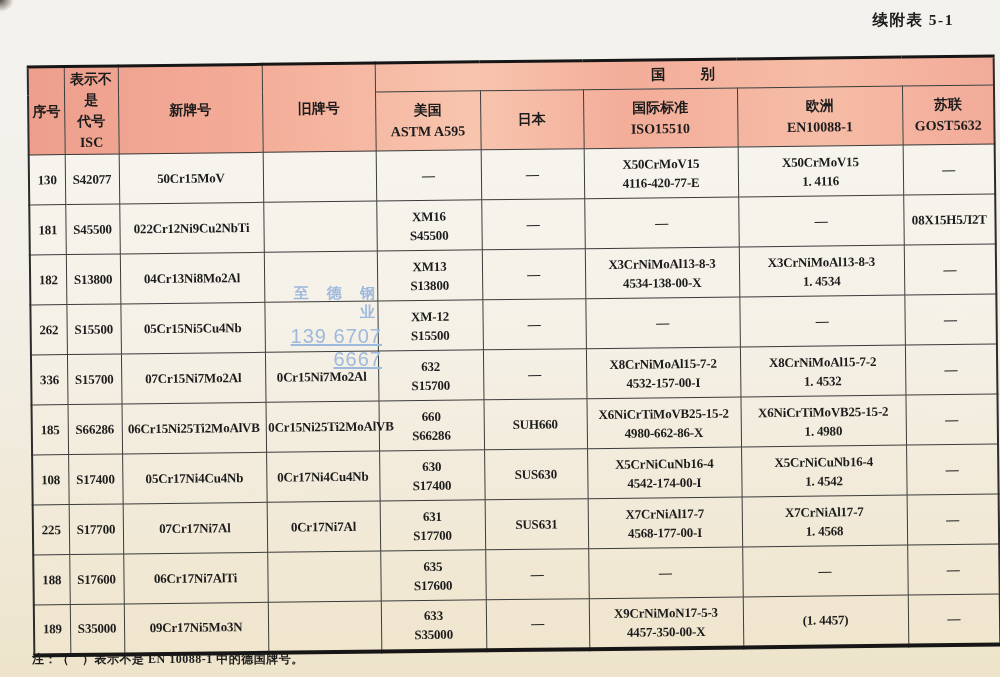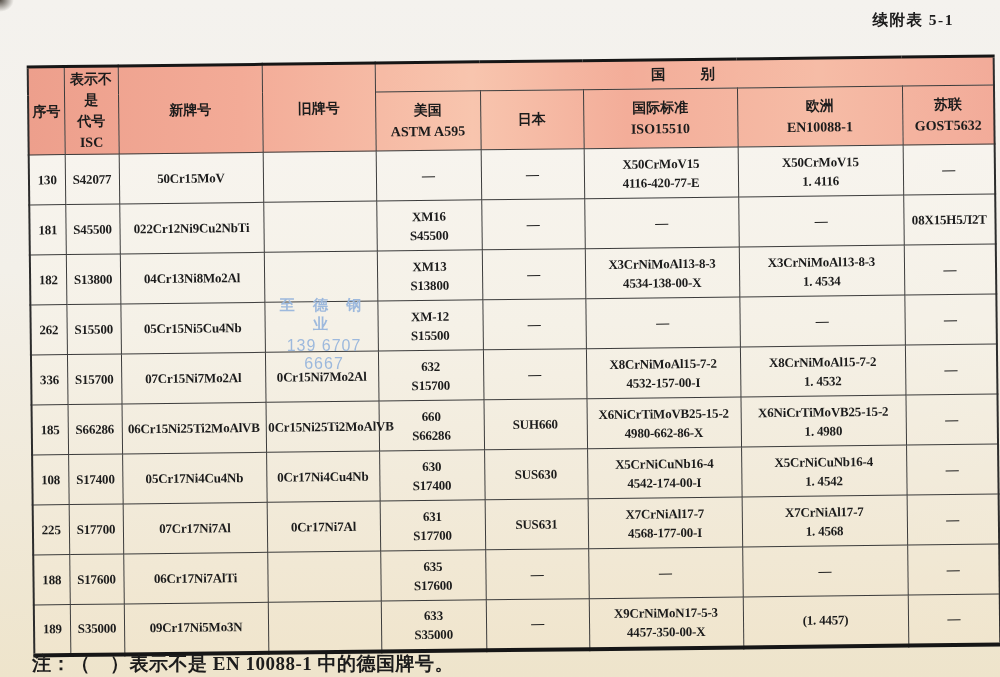--- a/index.html
+++ b/index.html
@@ -43,30 +43,29 @@
   thead .hl { line-height:21px; }
   tbody {
     background:linear-gradient(180deg, #f7f4ee 0%, #f5f1e7 35%, #f2ebdb 65%, #f0e5cd 100%);
   }
   tbody td { font-size:13px; font-weight:600; letter-spacing:-0.2px; height:50px; }
   .cl { line-height:19px; white-space:nowrap; }
   .c0{width:36px} .c1{width:54px} .c2{width:144px} .c3{width:113px}
   .c4{width:105px} .c5{width:103px} .c6{width:154px} .c7{width:165px} .c8{width:92px}
   .watermark {
     position:absolute; left:266px; top:284px; width:116px;
-    text-align:center;
+    text-align:right;
     font-family:"Liberation Sans","DejaVu Sans",sans-serif;
     color:var(--watermark_blue,#9db9dd);
-    margin-top:12px;
   }
   .watermark .w1 { font-size:15px; letter-spacing:7px; font-weight:600; }
-  .watermark .w2 { font-size:16px; letter-spacing:1px; margin-top:3px; }
+  .watermark .w2 { font-size:20px; letter-spacing:1px; margin-top:3px;text-decoration:underline; }
   .note {
     position:absolute; left:32px; top:651px;
-    font-size:19px; font-weight:bold; letter-spacing:0.5px;
+    font-size:12px; font-weight:bold; letter-spacing:0.5px;
   }
 </style>
 </head>
 <body>
 
 <div class="page">
   <div class="corner-smudge"></div>
 
   <div class="page-title">续附表 5-1</div>
 

